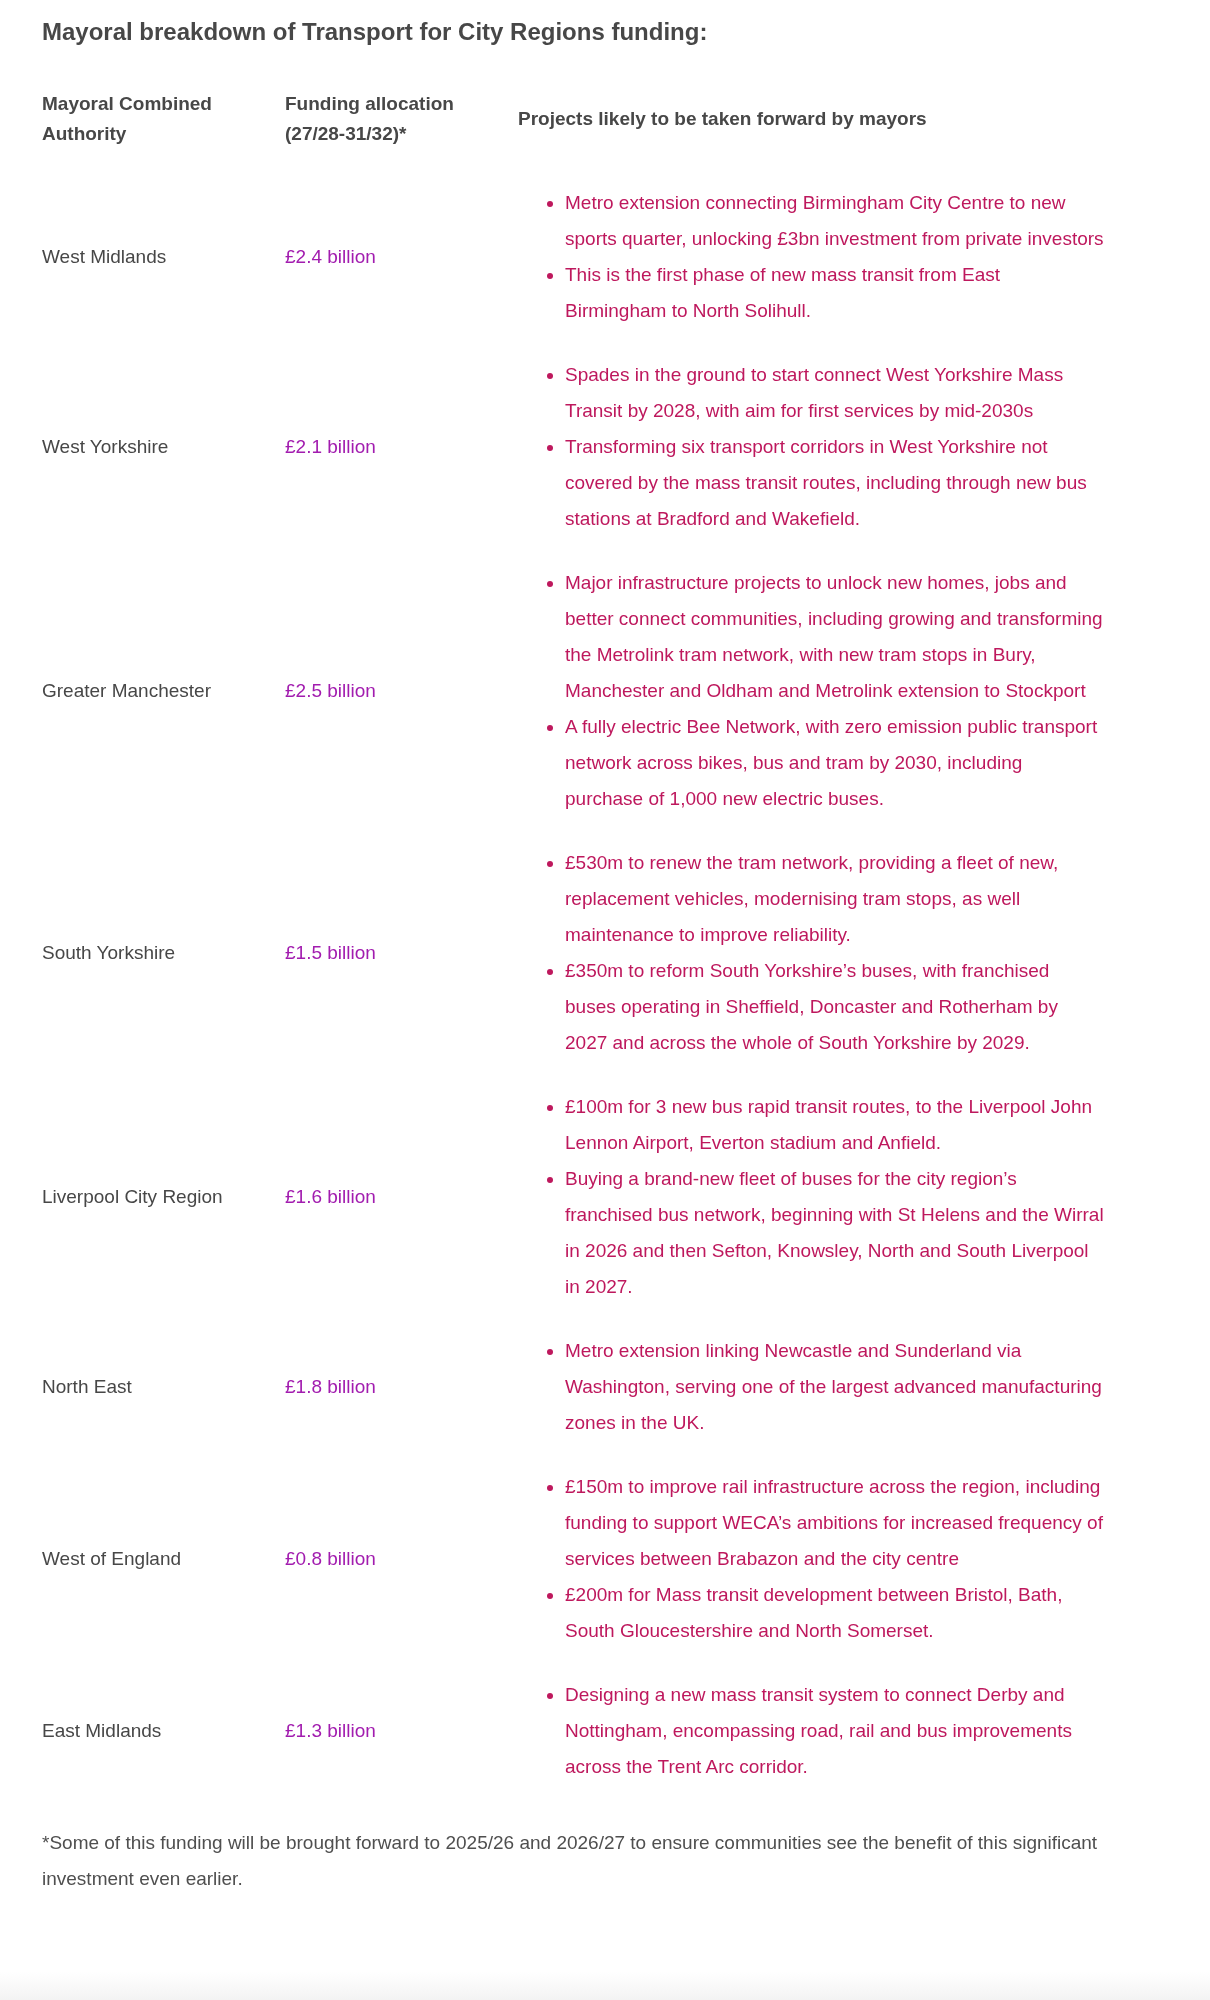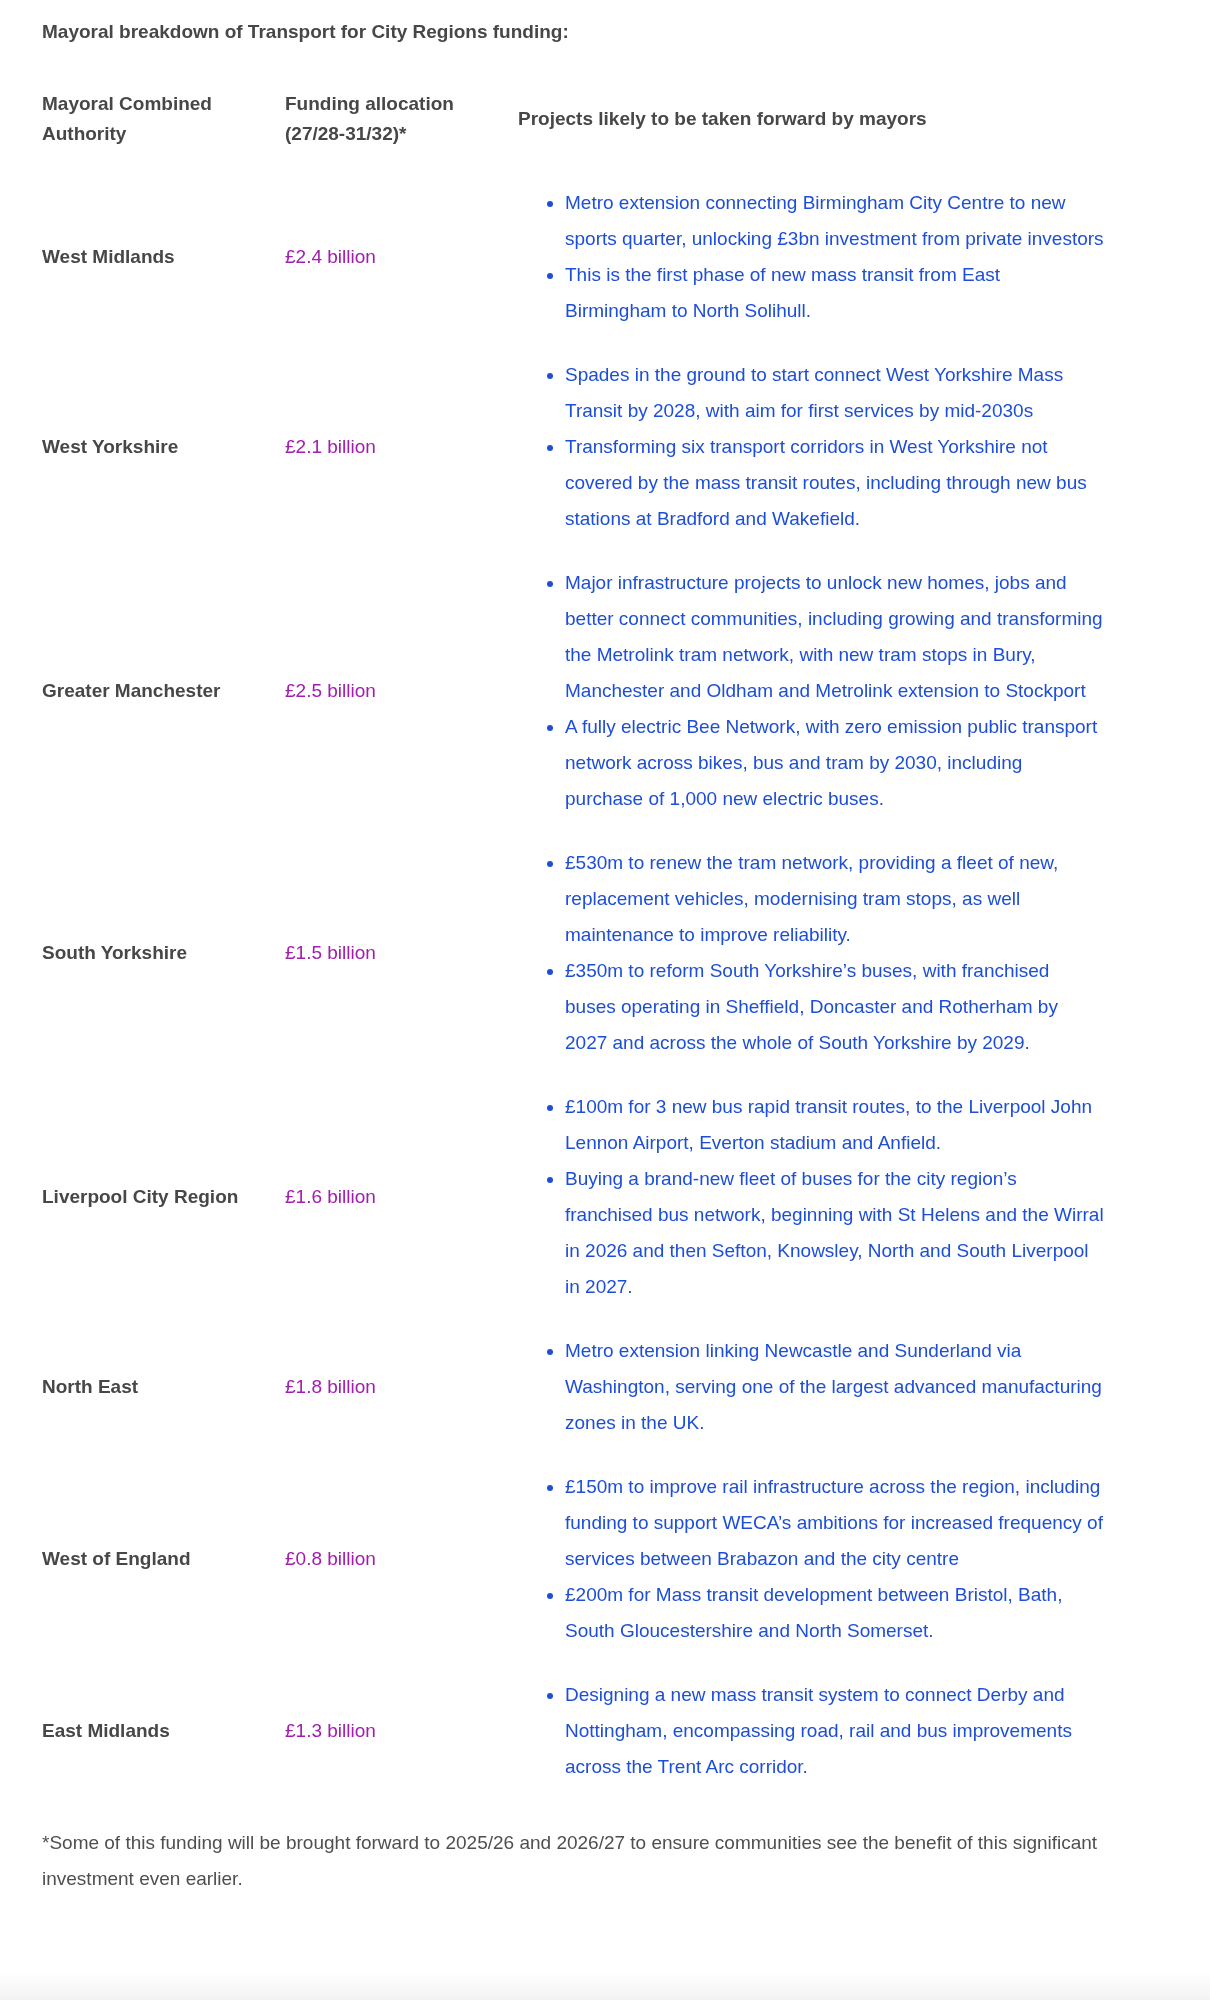--- a/index.html
+++ b/index.html
@@ -13,21 +13,21 @@
     overflow: hidden;
     position: relative;
     font-family: "Liberation Sans", sans-serif;
     color: #4f4f4f;
     -webkit-font-smoothing: antialiased;
   }
   .page {
     padding: 14px 105px 0 42px;
   }
   h1.doc-title {
-    font-size: 19px;
+    font-size: 24px;
     line-height: 35px;
     font-weight: bold;
     color: #474747;
     margin: 0 0 40px 0;
   }
   table.funding-table {
     border-collapse: collapse;
     width: 1063px;
     table-layout: fixed;
   }
@@ -43,29 +43,29 @@
   th.col-authority { width: 213px; }
   th.col-funding   { width: 203px; }
   th.col-projects  { width: auto; }
   table.funding-table td {
     vertical-align: middle;
     font-size: 19px;
     line-height: 36px;
     padding: 14px 0;
   }
   td.authority {
-    font-weight: bold;
+    font-weight: normal;
     color: #474747;
     padding-right: 30px;
   }
   td.funding {
     color: #a21caf;
     padding-right: 30px;
   }
-  td.projects { color: #1d4ed8; }
+  td.projects { color: #be185d; }
   td.projects ul {
     margin: 0;
     padding-left: 47px;
     list-style: disc outside;
   }
   td.projects li {
     margin: 0;
     padding: 0;
   }
   p.footnote {

